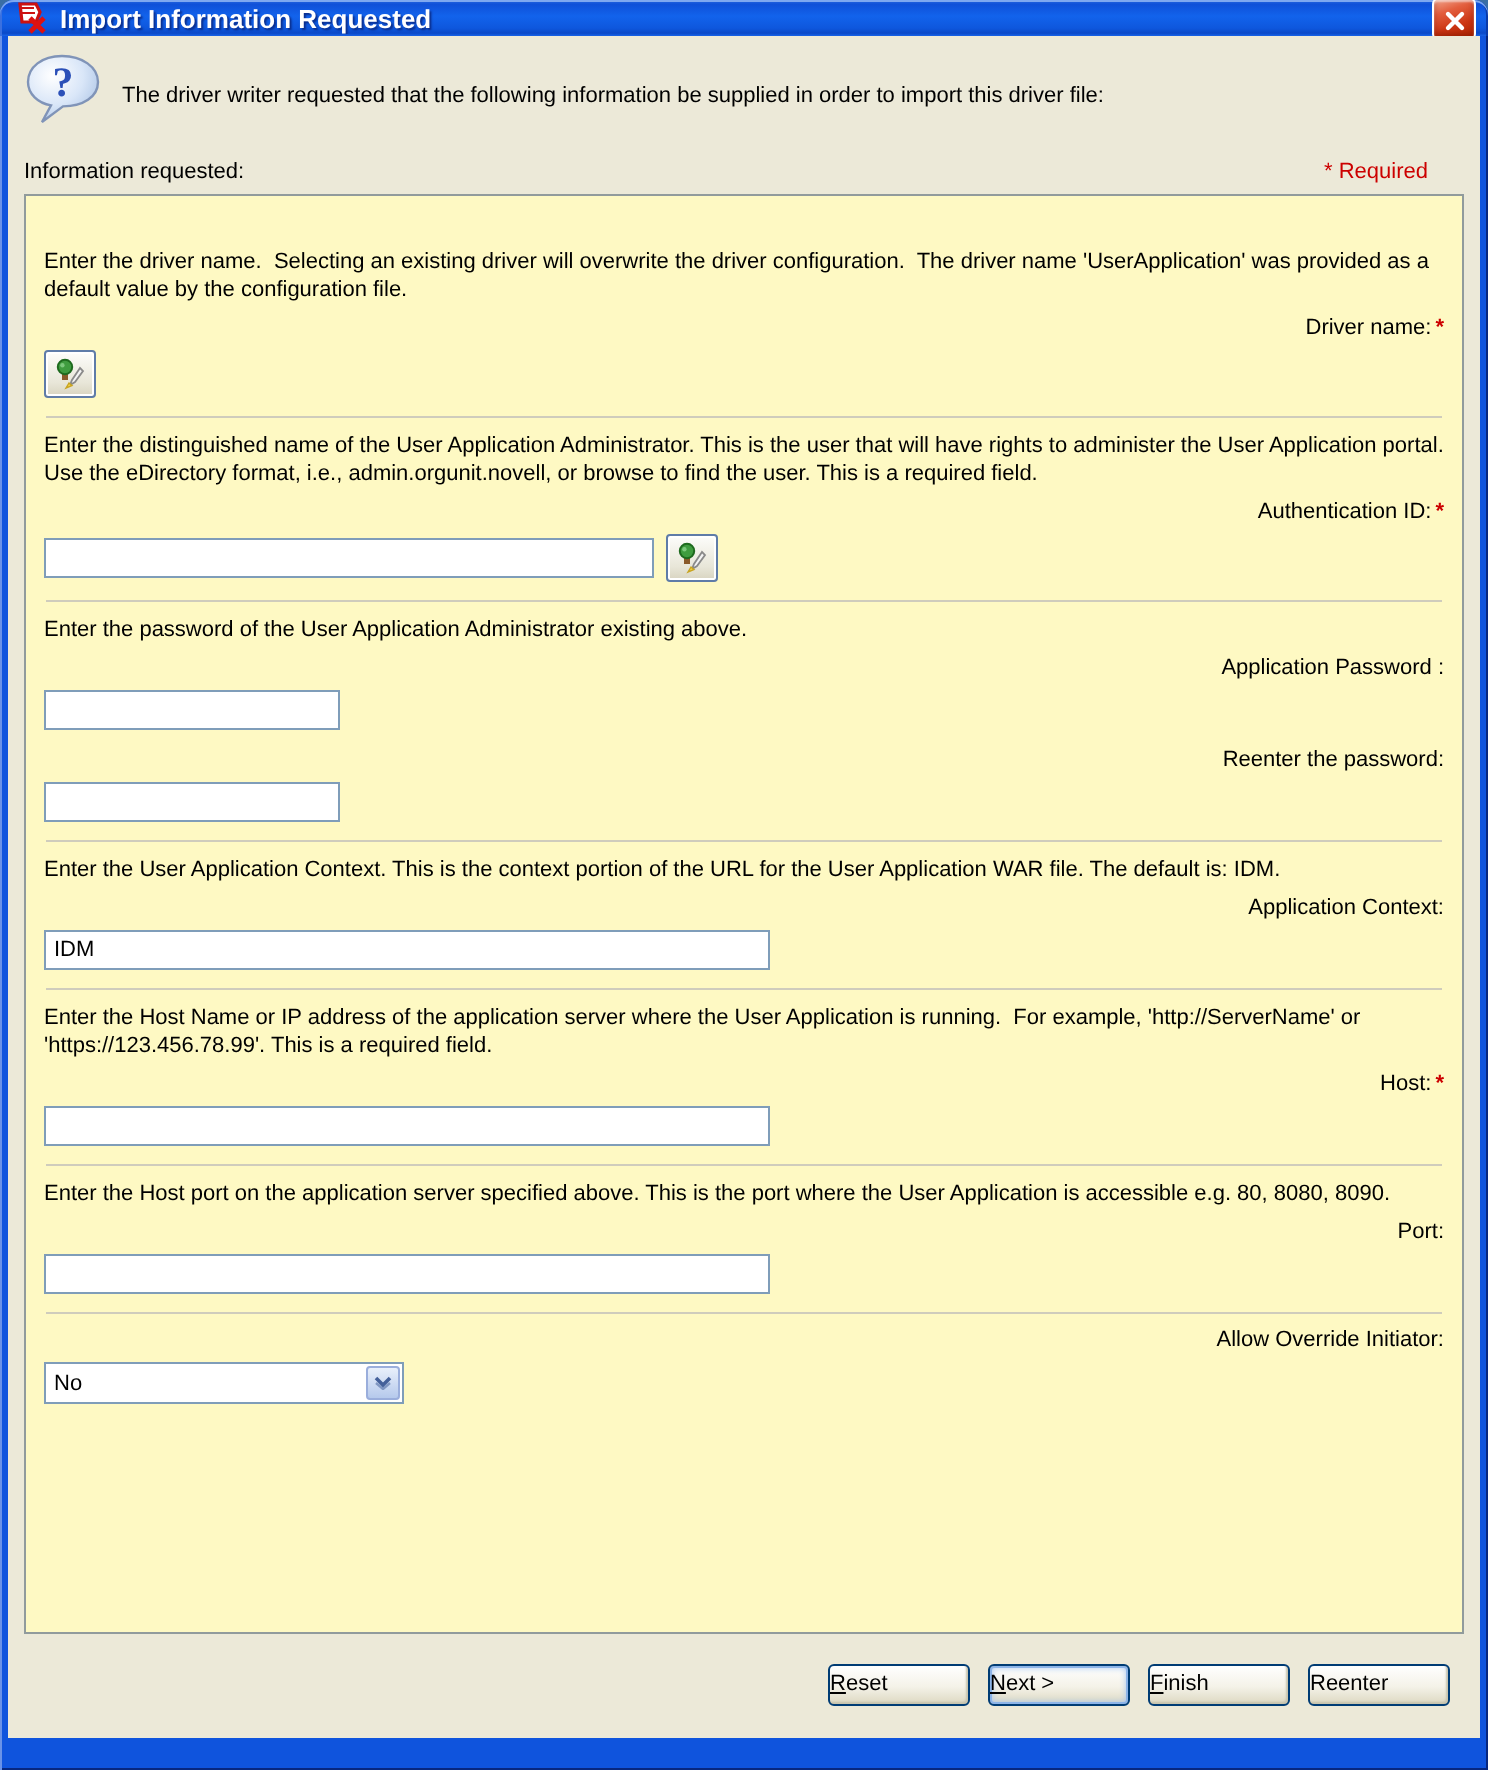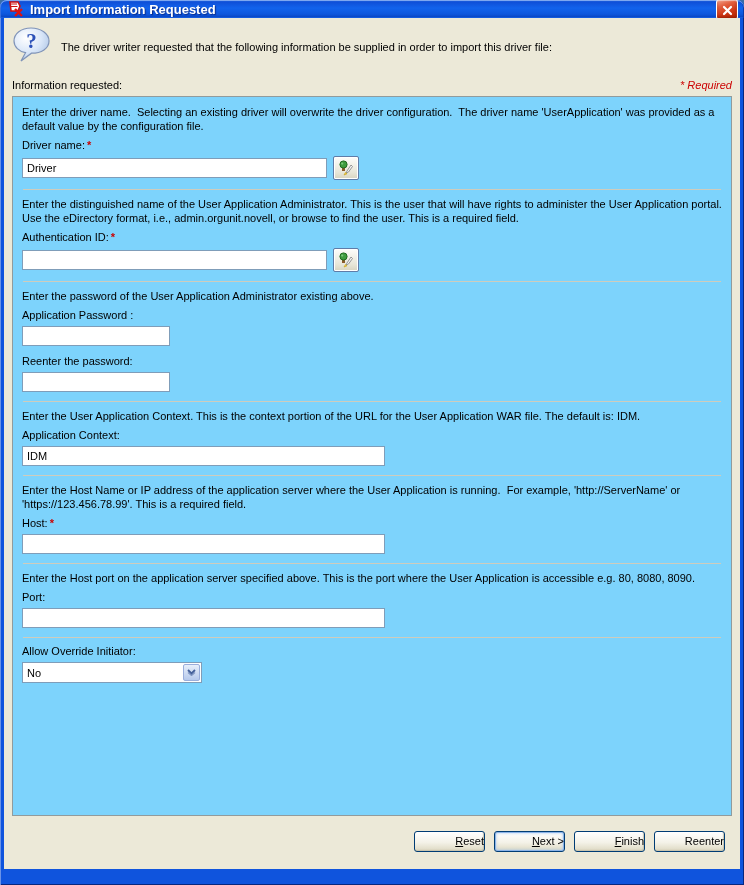--- a/index.html
+++ b/index.html
@@ -47,36 +47,36 @@
     position:relative;
     overflow:hidden;
   }
 
   .help-row{display:flex;align-items:center;gap:10px;margin:2px 0 12px;}
   .help-icon{flex:0 0 auto;}
   .help-text{font-size:11px;color:#000;}
 
   .info-row{display:flex;justify-content:space-between;margin:0 0 5px;}
   .info-label{font-size:11px;color:#000;}
-  .required-note{font-size:11px;color:#cc0000;font-style:italic;}
+  .required-note{font-size:11px;color:#cc0000;margin-right:18px;}
 
   .content-box{
     border:1px solid #919b9c;
     height:720px;
-    background:#7dd3fc;
-    padding:6px 9px 0;
+    background:#fef9c3;
+    padding:24px 9px 0;
     overflow:hidden;
   }
 
   .desc{
     font-size:11px;line-height:14px;color:#000;
     white-space:pre-wrap;
     margin:2px 0 6px;
   }
-  .label-row{font-size:11px;color:#000;margin:1px 0 5px;}
+  .label-row{font-size:11px;color:#000;margin:1px 0 5px;text-align:right;}
   .req{color:#cc0000;font-weight:bold;margin-left:2px;}
   .input-row{display:flex;align-items:center;gap:6px;margin:0 0 9px;}
   .txt{
     height:20px;border:1px solid #7f9db9;background:#fff;
     font-family:"Liberation Sans","DejaVu Sans",sans-serif;font-size:11px;
     padding:2px 4px;color:#000;outline:none;
   }
   .w305{width:305px;} .w148{width:148px;} .w343{width:363px;}
   .browse-btn{
     width:26px;height:24px;
@@ -104,21 +104,21 @@
   
   .footer{
     display:flex;justify-content:flex-end;gap:9px;
     padding:15px 7px 0 0;
   }
   .btn{
     width:71px;height:21px;
     border:1px solid #003c74;border-radius:3px;
     background:linear-gradient(180deg,#ffffff 0%,#f4f2e8 55%,#e2deca 90%,#d5d0b8 100%);
     font-family:"Liberation Sans","DejaVu Sans",sans-serif;font-size:11px;color:#000;
-    display:flex;align-items:center;justify-content:flex-end;
+    display:flex;align-items:center;justify-content:flex-start;
     cursor:pointer;padding:0 0 1px;
     box-shadow:inset -1px -1px 1px #c8c4ae;
   }
   .btn .key{text-decoration:underline;}
   .btn.default{
     box-shadow:inset 0 0 0 1px #8cb4e8, inset 0 0 3px 1px #aac8f0;
   }
 </style>
 </head>
 <body>
@@ -166,21 +166,20 @@
     </div>
 
     <div class="content-box">
 
       <div class="section">
         <p class="desc">Enter the driver name.  Selecting an existing driver will overwrite the driver configuration.  The driver name 'UserApplication' was provided as a default value by the configuration file.</p>
         <div class="label-row">
           <span>Driver name:</span><span class="req">*</span>
         </div>
         <div class="input-row">
-          <input type="text" class="txt w305" value="Driver" style="">
           <button class="browse-btn">
             <svg width="16" height="16" viewBox="0 0 16 16">
               <rect x="4" y="7" width="3" height="4" fill="#8a5a2a"></rect>
               <circle cx="5.5" cy="4.5" r="3.6" fill="#3f9c3f" stroke="#1e6a1e" stroke-width="1"></circle>
               <circle cx="4.2" cy="3.6" r="1.1" fill="#7cc87c"></circle>
               <path d="M13 5 L9 11 L8 13.5 L10.5 12 L14.5 6.5 Z" fill="#f4f4f4" stroke="#8a8a8a" stroke-width="0.9"></path>
               <path d="M7.5 12.5 L6 15 L9 13.8 Z" fill="#f2d24a" stroke="#c8a420" stroke-width="0.7"></path>
             </svg>
           </button>
         </div>

